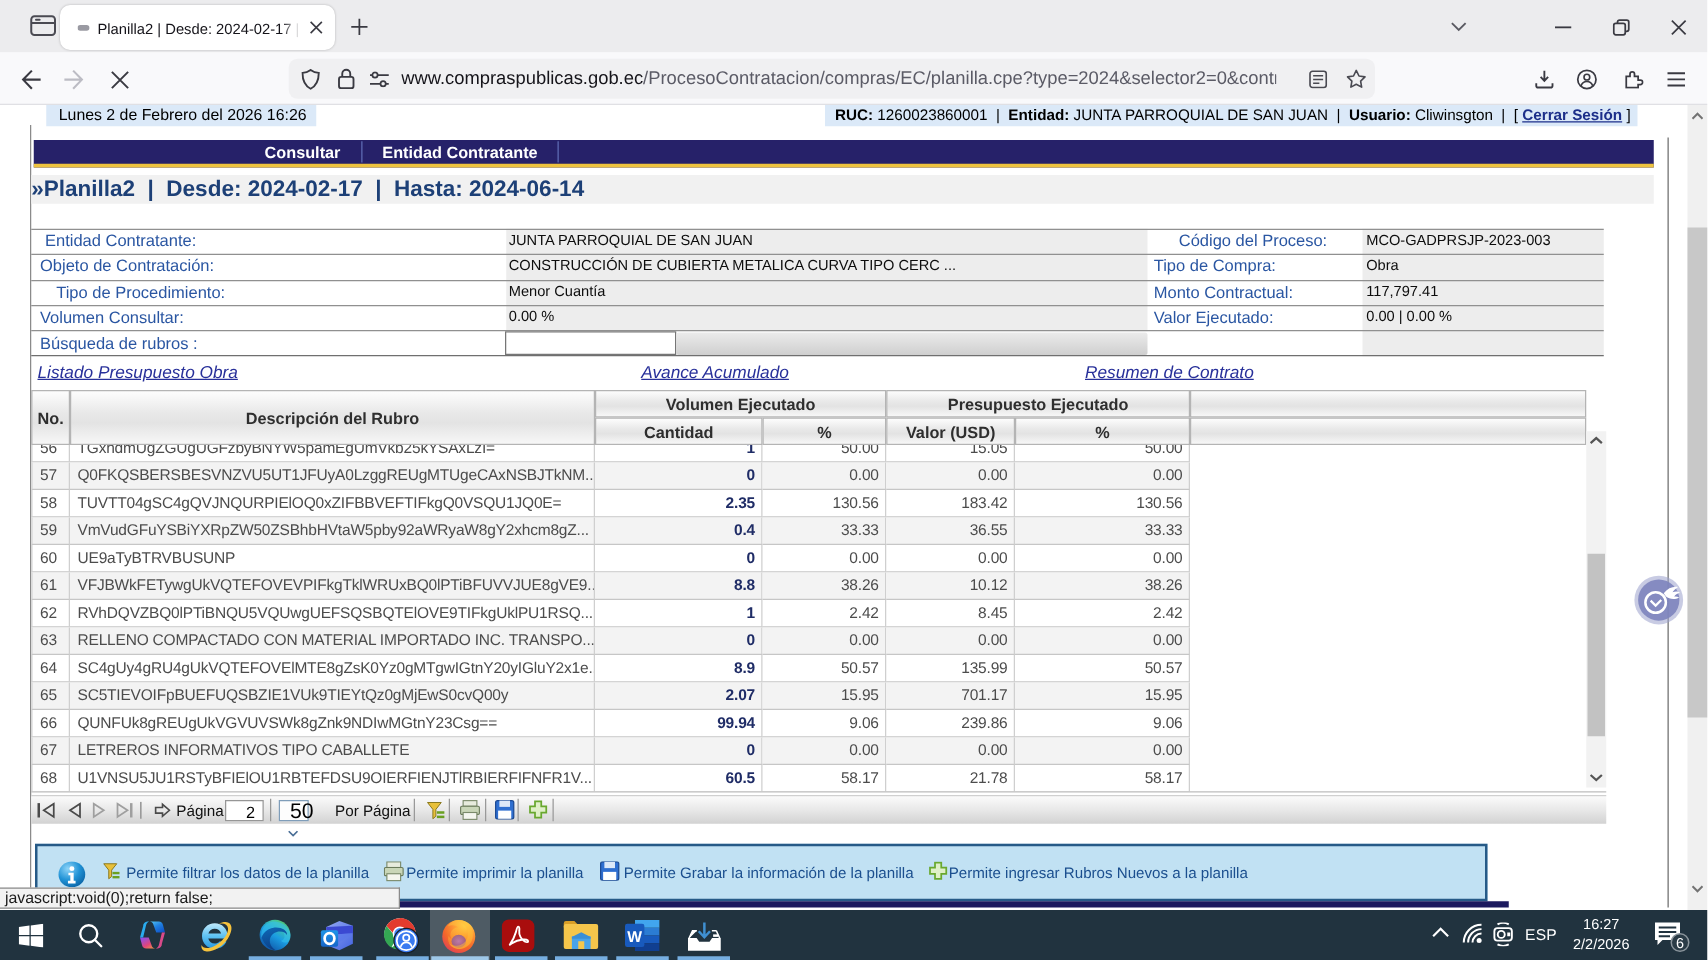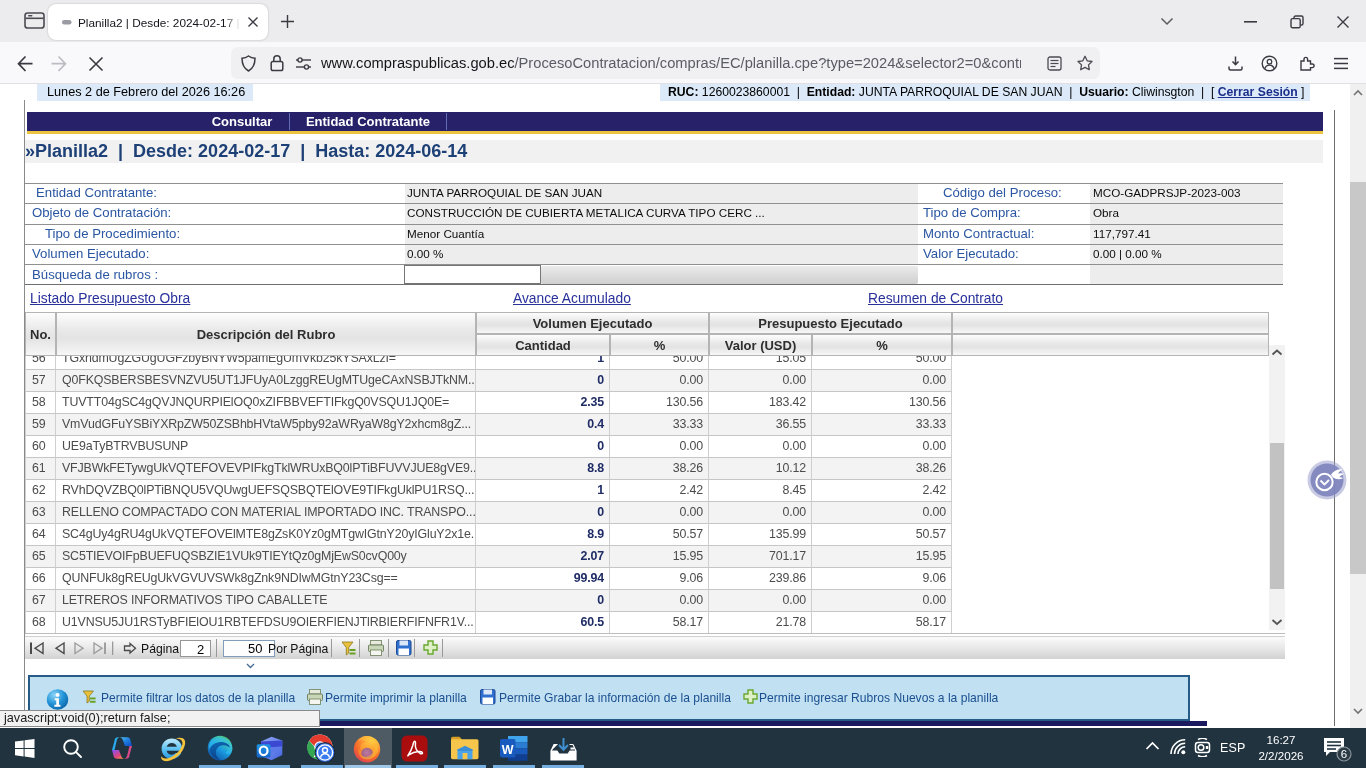--- a/index.html
+++ b/index.html
@@ -21,21 +21,21 @@
   .pborder { background:#8a8a8a; width:1px; }
   #datebox { left:37px; top:0px; width:216px; height:17px; background:#dbe9f8; font-size:12.7px; color:#000; line-height:17px; padding-left:10px; }
   #rucbox { left:660px; top:0px; width:650px; height:17px; background:#dbe9f8; font-size:12.2px; padding-left:8px; color:#000; line-height:16px; white-space:nowrap; }
   #rucbox a { color:#1c2f8a; font-weight:bold; text-decoration:underline; }
   #navybar { left:27px; top:28px; width:1296px; height:22px; background:#262169; border-bottom:3px solid #eec33f; }
   .menuitem { position:absolute; top:0; height:19px; line-height:20px; color:#fff; font-weight:bold; font-size:13px; }
   .menusep { position:absolute; top:1px; width:1px; height:17px; background:#5f6cb5; }
   #titleband { left:25px; top:56px; width:1298px; height:23px; background:#f1f1f1; font-size:18px; font-weight:bold; color:#1d4077; line-height:23px; }
   
   .ilabel { position:absolute; font-size:13.2px; color:#2a56a2; line-height:20px; }
-  .links a { color:#28309a; font-size:13.8px; text-decoration:underline; }
+  .links a { color:#28309a; font-size:13.8px; text-decoration:underline;font-style:italic; }
   
   .hdr { position:absolute; background:linear-gradient(180deg,#fdfdfd 0%,#e9e9e9 40%,#e3e3e3 60%,#f7f7f7 100%); border:1px solid #b4b4b4; font-size:13px; font-weight:bold; color:#2e2e2e; text-align:center; }
   .ival { position:absolute; font-size:11.7px; color:#0d0d0d; line-height:20px; white-space:nowrap; }
   .hline { position:absolute; left:0; width:1258px; height:1px; background:#909090; }
   #searchbox { position:absolute; left:379px; top:82px; width:137px; height:19px; border:1px solid #767676; background:#fff; outline:none; }
   .grow { position:absolute; left:0; width:927px; }
   .grow .c { position:absolute; top:0; height:100%; font-size:12.4px; letter-spacing:-0.15px; line-height:21px; color:#4c4c4c; white-space:nowrap; overflow:hidden; border-right:1px solid #cfcfcf; border-bottom:1px solid #c6c6c6; }
   .grow .no { left:0; width:31px; border-left:1px solid #cfcfcf; padding-left:6px; }
   .grow .de { left:31px; width:420px; padding-left:6px; }
   .grow .ca { left:451px; width:134px; text-align:right; padding-right:5px; font-weight:bold; color:#1f2c66; }
@@ -146,21 +146,21 @@
   </div>
   <div id="titleband" class="abs">»Planilla2&nbsp; | &nbsp;Desde: 2024-02-17&nbsp; | &nbsp;Hasta: 2024-06-14</div>
 
   <div id="infotable" class="abs" style="left:25px; top:99px; width:1258px; height:102px;">
     <div class="abs" style="left:380px; top:0; width:513px; height:82px; background:#ededed;"></div>
     <div class="abs" style="left:893px; top:0; width:0px; height:102px;"></div>
     <div class="abs" style="left:1065px; top:0; width:193px; height:102px; background:#ededed;"></div>
     <div class="ilabel" style="left:11px; top:0px;">Entidad Contratante:</div>
     <div class="ilabel" style="left:7px; top:20px;">Objeto de Contratación:</div>
     <div class="ilabel" style="left:6px; top:41px;margin-left:14px;">Tipo de Procedimiento:</div>
-    <div class="ilabel" style="left:7px; top:61px;">Volumen Ejecutado:</div>
+    <div class="ilabel" style="left:7px; top:61px;">Volumen Consultar:</div>
     <div class="ilabel" style="left:7px; top:82px;">Búsqueda de rubros :</div>
     <div class="ival" style="left:382px; top:0px;">JUNTA PARROQUIAL DE SAN JUAN</div>
     <div class="ival" style="left:382px; top:20px;">CONSTRUCCIÓN DE CUBIERTA METALICA CURVA TIPO CERC ...</div>
     <div class="ival" style="left:382px; top:41px;">Menor Cuantía</div>
     <div class="ival" style="left:382px; top:61px;">0.00 %</div>
     <div class="ilabel" style="left:898px; top:0px;margin-left:20px;">Código del Proceso:</div>
     <div class="ilabel" style="left:898px; top:20px;">Tipo de Compra:</div>
     <div class="ilabel" style="left:898px; top:41px;">Monto Contractual:</div>
     <div class="ilabel" style="left:898px; top:61px;">Valor Ejecutado:</div>
     <div class="ival" style="left:1068px; top:0px;">MCO-GADPRSJP-2023-003</div>
@@ -321,21 +321,21 @@
       <path d="M39 2 L31 7.2 L39 12.5 Z" fill="none" stroke="#4a4a4a" stroke-width="1.4"></path>
       <path d="M50 2 L58 7.2 L50 12.5 Z" fill="none" stroke="#9f9f9f" stroke-width="1.4"></path>
       <path d="M69 2 L77 7.2 L69 12.5 Z" fill="none" stroke="#9f9f9f" stroke-width="1.4"></path>
         <rect x="79" y="1.5" width="2" height="11.5" fill="#9f9f9f"></rect>
       <rect x="87" y="0.5" width="1.3" height="13.5" fill="#9a9a9a"></rect>
       <path d="M99.5 5 L105 5 L105 2.5 L110.5 7.2 L105 12 L105 9.5 L99.5 9.5 Z" fill="none" stroke="#4a4a4a" stroke-width="1.3"></path>
     </svg>
     <div class="abs" style="left:116px; top:5px; font-size:12.2px; color:#111;">Página</div>
     <div class="abs" style="left:155px; top:2.5px; width:31px; height:17px; background:#fff; border:1px solid #969696; font-size:13px; text-align:center; text-indent:10px; line-height:17px;">2</div>
     <div class="abs" style="left:191px; top:2px; width:1.3px; height:18px; background:#999;"></div>
-    <div class="abs" style="left:198px; top:2.5px; width:52px; height:17px; background:#fdfdfd; border:1px solid #7f9db9; font-size:13px; line-height:16px;padding-left:16px;"><span style="margin-left:8px;">50</span><svg width="9" height="6" style="margin-left:6px;">
+    <div class="abs" style="left:198px; top:2.5px; width:24px; height:17px; background:#fdfdfd; border:1px solid #7f9db9; font-size:17px; line-height:16px;"><span style="margin-left:8px;">50</span><svg width="9" height="6" style="margin-left:6px;">
           <path d="M1 1 L4.5 4.5 L8 1" stroke="#4a6e96" stroke-width="1.4" fill="none"></path>
         </svg></div>
     <div class="abs" style="left:243px; top:5px; font-size:12.2px; color:#111;">Por Página</div>
     <div class="abs" style="left:306px; top:2px; width:1.3px; height:18px; background:#999;"></div>
     <svg class="abs" style="left:316px; top:4px;" width="26" height="16">
       <path d="M1 1 L12 1 L7.7 6.5 L7.7 12 L5.3 14 L5.3 6.5 Z" fill="#e8c03a" stroke="#8a7a20" stroke-width="0.8"></path>
       <rect x="8.5" y="8" width="6" height="2" fill="#6aa021"></rect>
         <rect x="8.5" y="11.5" width="6" height="2" fill="#6aa021"></rect>
     </svg>
     <div class="abs" style="left:334px; top:2px; width:1.3px; height:18px; background:#999;"></div>

